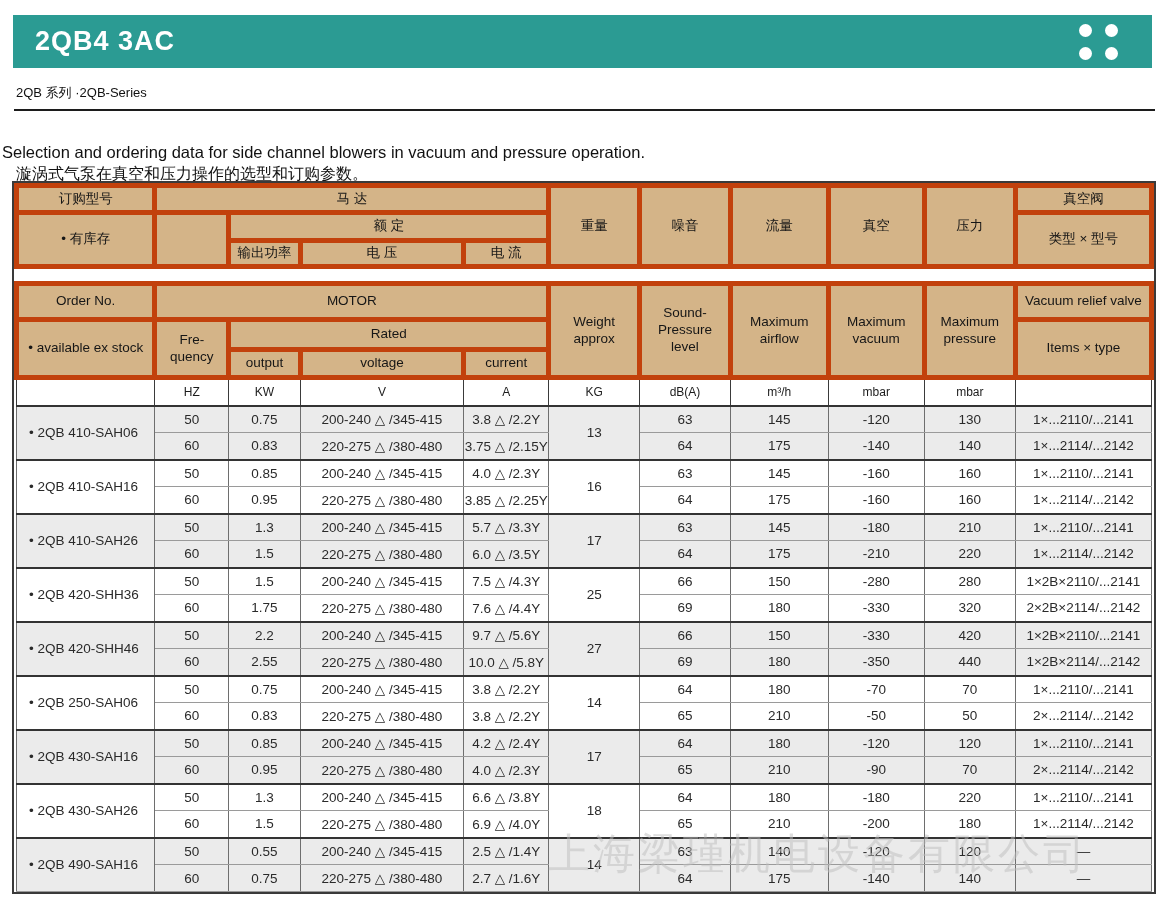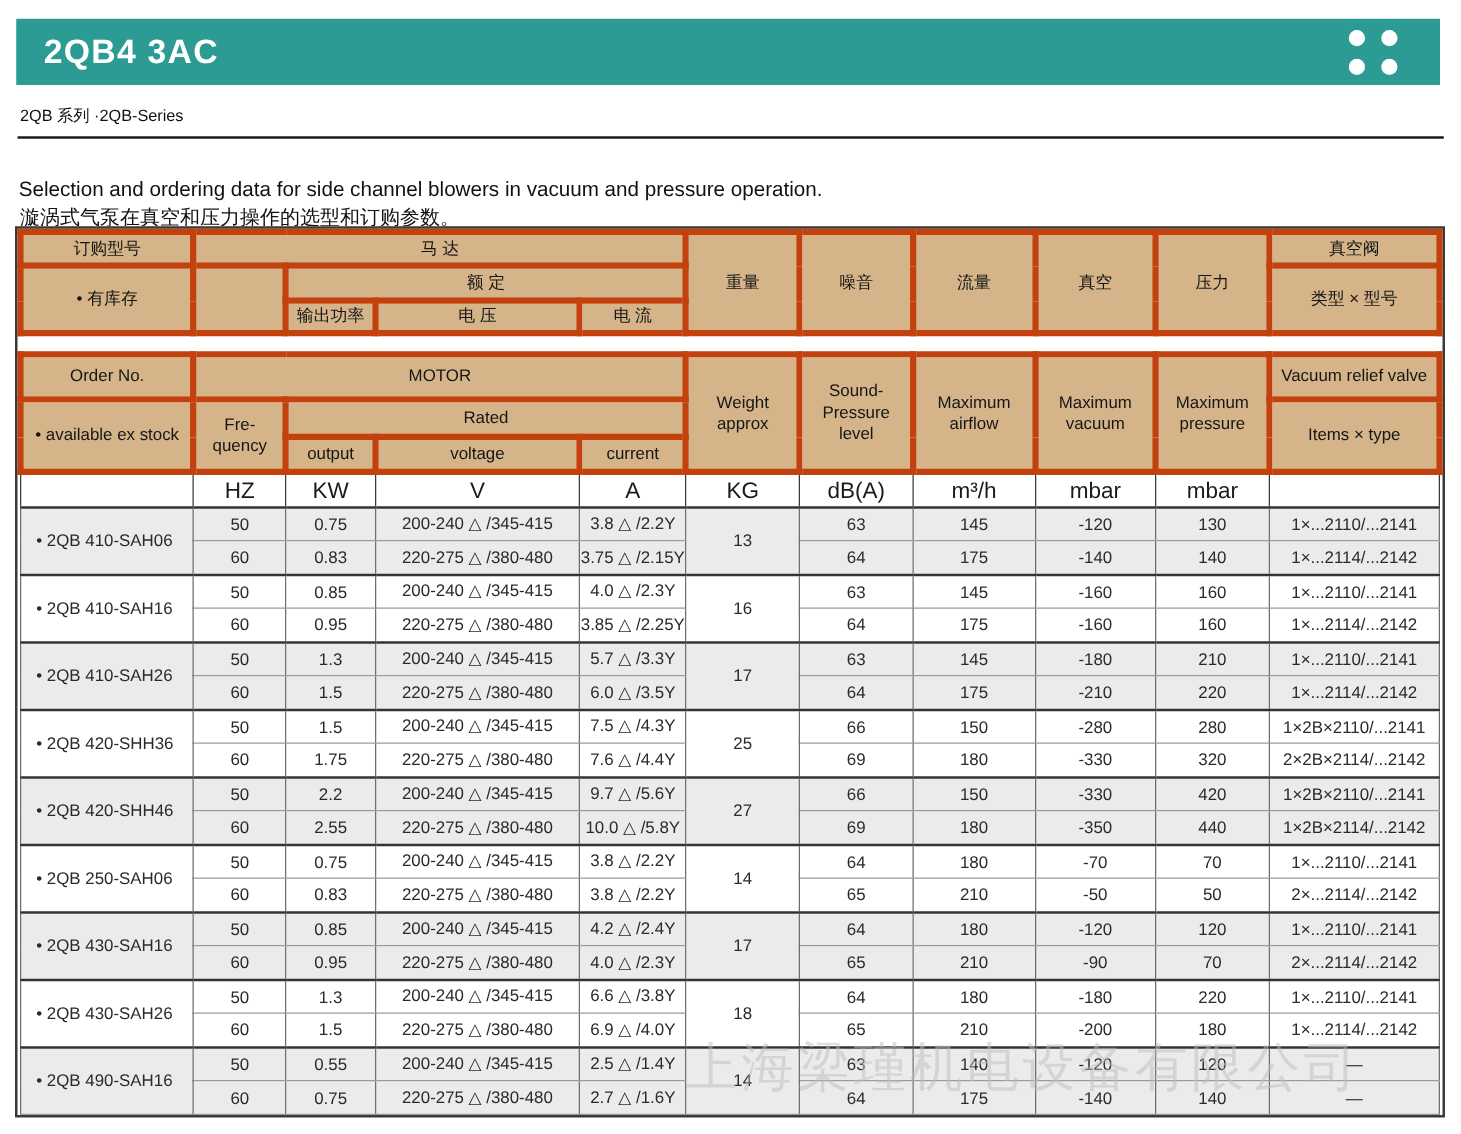--- a/index.html
+++ b/index.html
@@ -12,40 +12,40 @@
             background:#2b9b93; display:flex; align-items:center; }
   .banner-title { color:#fff; font-size:27px; font-weight:bold; letter-spacing:1px; padding-left:22px; }
   .dots { position:absolute; right:34px; top:50%; transform:translateY(-50%);
           display:grid; grid-template-columns:13px 13px; grid-template-rows:13px 13px; gap:10px 13px; }
   .dots span { width:13px; height:13px; border-radius:50%; background:#fff; }
 
   
   .series { position:absolute; left:16px; top:84px; font-size:13px; color:#111; }
   .series-rule { position:absolute; left:14px; top:109px; width:1141px; border-top:2px solid #1c1c1c; }
   .desc-cn { position:absolute; left:16px; top:116px; font-size:16px; color:#111;margin-top:48px; }
-  .desc-en { position:absolute; left:15px; top:143px; font-size:16.5px; color:#111; }
+  .desc-en { position:absolute; left:2px; top:143px; font-size:16.5px; color:#111; }
 
   
   .table-wrap { position:absolute; left:12px; top:181px; width:1144px; border:2px solid #3a3a3a; background:#fff; }
   table { width:100%; border-collapse:collapse; table-layout:fixed; }
   td { text-align:center; vertical-align:middle; overflow:hidden; }
 
   
   .hdr td { background:#d4b488; border:5px solid #c2410c; font-size:13.5px; color:#161616;
             padding:1px 2px; line-height:1.25; }
   tr.cn-r1 { height:27px; } tr.cn-r2 { height:28px; } tr.cn-r3 { height:26px; }
   tr.en-r1 { height:36px; } tr.en-r2 { height:30px; } tr.en-r3 { height:28px; }
   tr.gap-row { height:17px; }
   tr.gap-row td { background:#fff; border:none; }
 
   
   tr.units { height:28px; }
   tr.units td { background:#fff; border-left:1px solid #3a3a3a; border-right:1px solid #3a3a3a;
                 border-top:1px solid #3a3a3a; border-bottom:2px solid #333;
-                font-size:18px; color:#1b1b1b; }
+                font-size:12px; color:#1b1b1b; }
 
   
   tbody.data tr { height:27px; }
   tbody.data td { font-size:13.5px; color:#2a2a2a;
                   border-left:1px solid #6e6e6e; border-right:1px solid #6e6e6e;
                   border-top:1px solid #9a9a9a; border-bottom:1px solid #9a9a9a; }
   tbody.data tr.g-start td { border-top:2px solid #333; }
   tbody.data tr.shaded td { background:#ebebeb; }
   tbody.data tr.plain td { background:#ffffff; }
   tbody.data td.model { text-align:left; padding-left:12px; }

